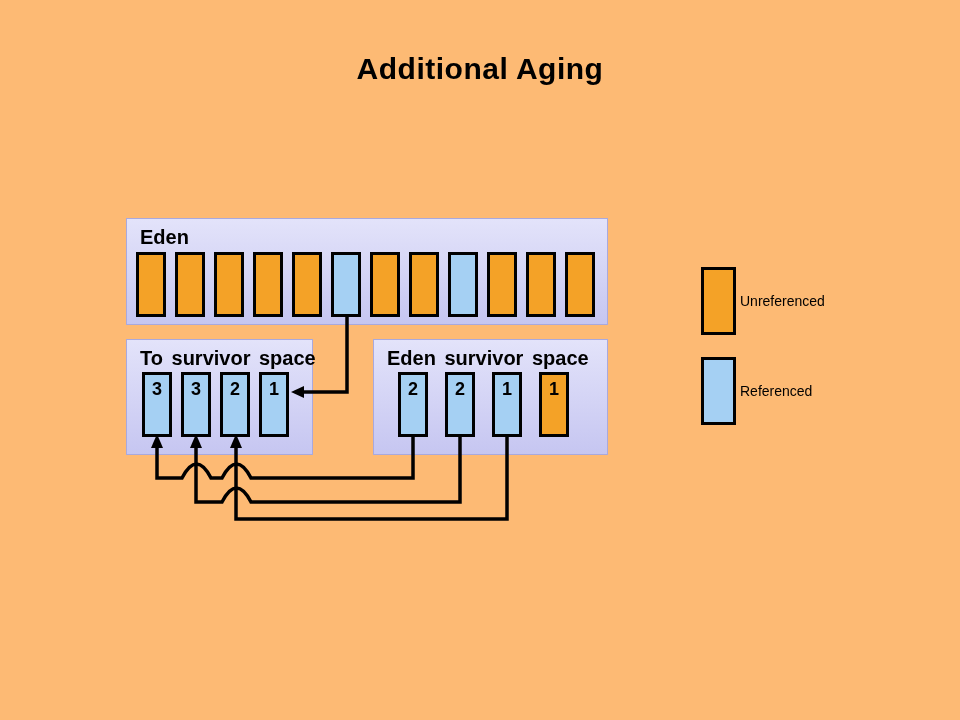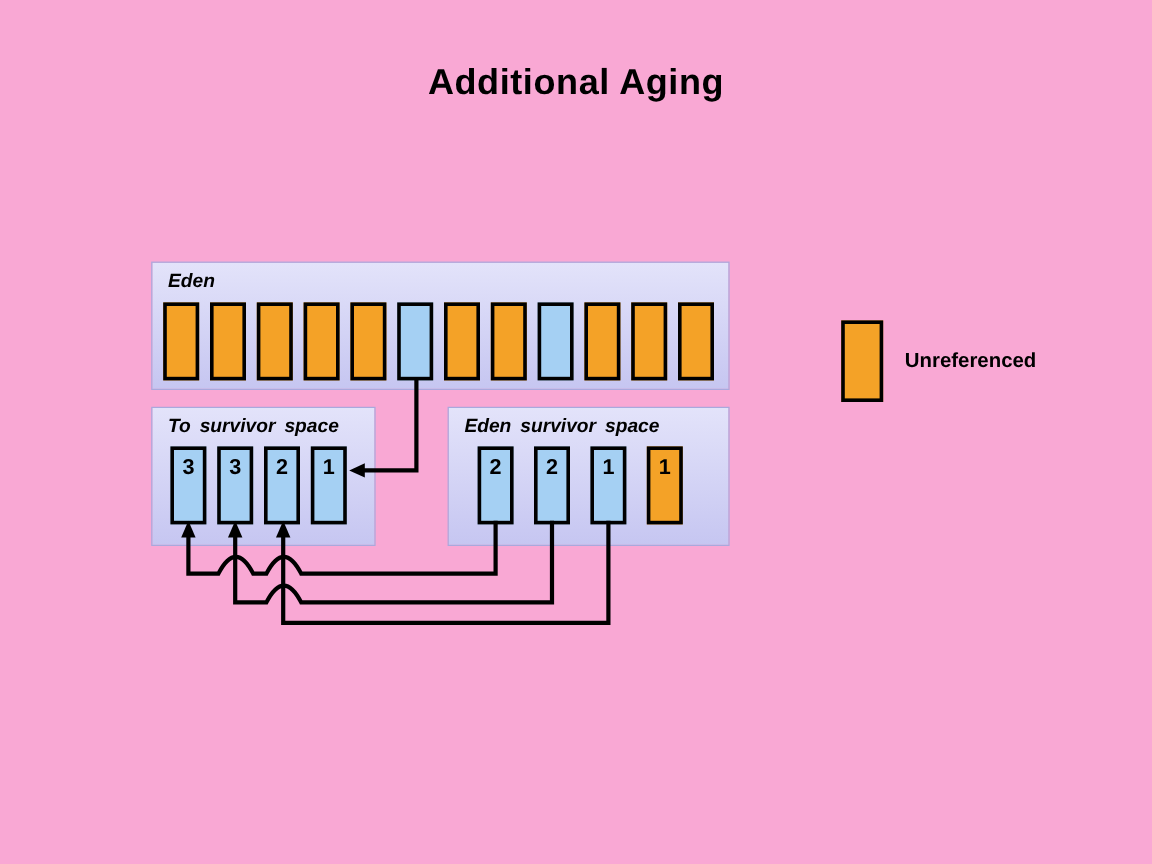--- a/index.html
+++ b/index.html
@@ -1,54 +1,53 @@
 <!DOCTYPE html>
 <html style="--unreferenced: #F4A227; --referenced: #A5D0F3; --box_bg_top: #E3E3FA; --box_bg_bottom: #C6C6F1; --box_border: #A9A9DD; --line: #000000;"><head>
 <meta charset="utf-8">
 <style>
   html,body { margin:0; padding:0; background:#fff; }
   #canvas {
-    position:relative; width:960px; height:720px; background:#f9a8d4;
+    position:relative; width:960px; height:720px; background:#fdba74;
     font-family:"Liberation Sans", sans-serif; overflow:hidden;
   }
   .title {
     position:absolute; left:0; top:52px; width:960px;
     text-align:center; font-size:30px; font-weight:bold; color:#000;
     letter-spacing:0.5px;
   }
   .panel {
     position:absolute; box-sizing:border-box;
     background:linear-gradient(to bottom, var(--box_bg_top,#E3E3FA), var(--box_bg_bottom,#C6C6F1));
     border:1px solid var(--box_border,#A9A9DD);
   }
   .panel-label {
     position:absolute; left:13px; top:7px;
-    font-size:16px; font-weight:bold; color:#000; word-spacing:3px;
+    font-size:20px; font-weight:bold; color:#000; word-spacing:3px;
     white-space:nowrap;
-    font-style:italic;
   }
   .block-row { position:absolute; display:flex; }
   .block {
     box-sizing:border-box; width:30px; height:65px;
     border:3px solid #000; flex:0 0 30px;
     display:flex; justify-content:center; align-items:flex-start;
   }
   .block .num {
     font-size:18px; font-weight:bold; color:#000; padding-top:5px; line-height:1;
   }
   .unreferenced { background:var(--unreferenced,#F4A227); }
   .referenced  { background:var(--referenced,#A5D0F3); }
   .connectors { position:absolute; left:0; top:0; pointer-events:none; }
   .legend-item { position:absolute; display:flex; align-items:center; }
   .legend-swatch {
     box-sizing:border-box; width:35px; height:68px; border:3px solid #000;
     flex:0 0 35px;
   }
   .legend-label {
-    margin-left:18px; font-size:17px; font-weight:bold; color:#000;
+    margin-left:4px; font-size:14px; font-weight:normal; color:#000;
     white-space:nowrap;
   }
 </style>
 </head>
 <body>
 
 <div id="canvas">
 
   <div class="title">Additional Aging</div>
 
@@ -103,20 +102,24 @@
     </div>
     <div class="block unreferenced">
       <span class="num">1</span>
     </div>
   </div>
 
   <div class="legend-item" style="left:701px; top:267px;">
     <div class="legend-swatch unreferenced"></div>
     <div class="legend-label">Unreferenced</div>
   </div>
+  <div class="legend-item" style="left:701px; top:357px;">
+    <div class="legend-swatch referenced"></div>
+    <div class="legend-label">Referenced</div>
+  </div>
 
   <svg class="connectors" width="960" height="720" viewBox="0 0 960 720">
     <g stroke="#000" stroke-width="3.5" fill="none">
 
       <path d="M 347 316 L 347 392 L 302 392"></path>
 
       <path d="M 413 434 L 413 478 L 251 478 Q 236.5 450 222 478 L 211 478 Q 196.5 450 182 478 L 157 478 L 157 447"></path>
 
       <path d="M 460 434 L 460 502 L 251 502 Q 236.5 474 222 502 L 196 502 L 196 447"></path>
 

